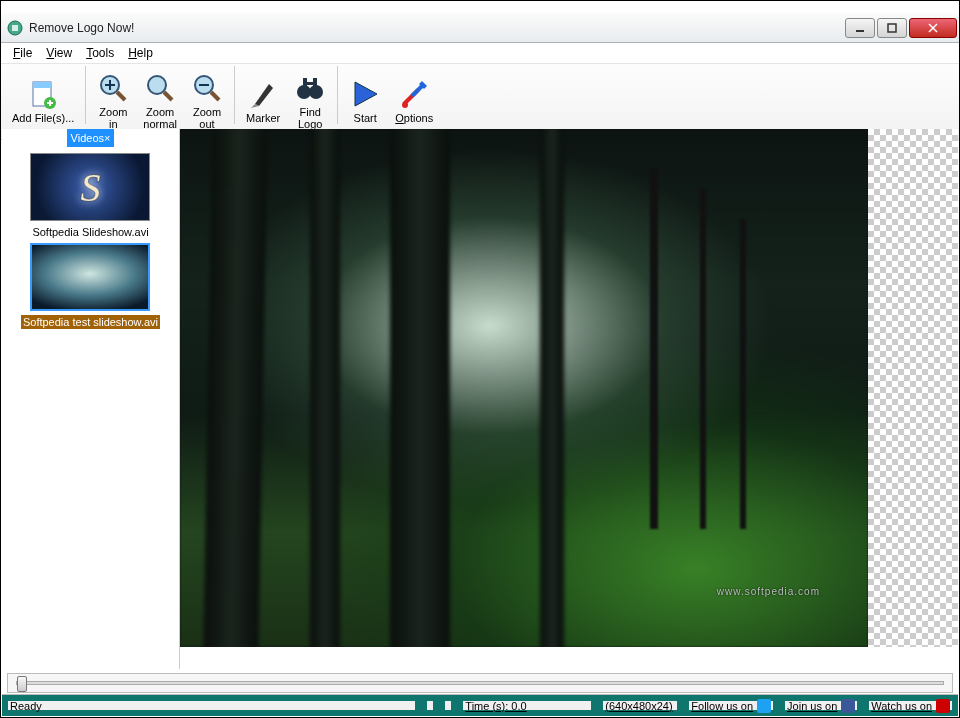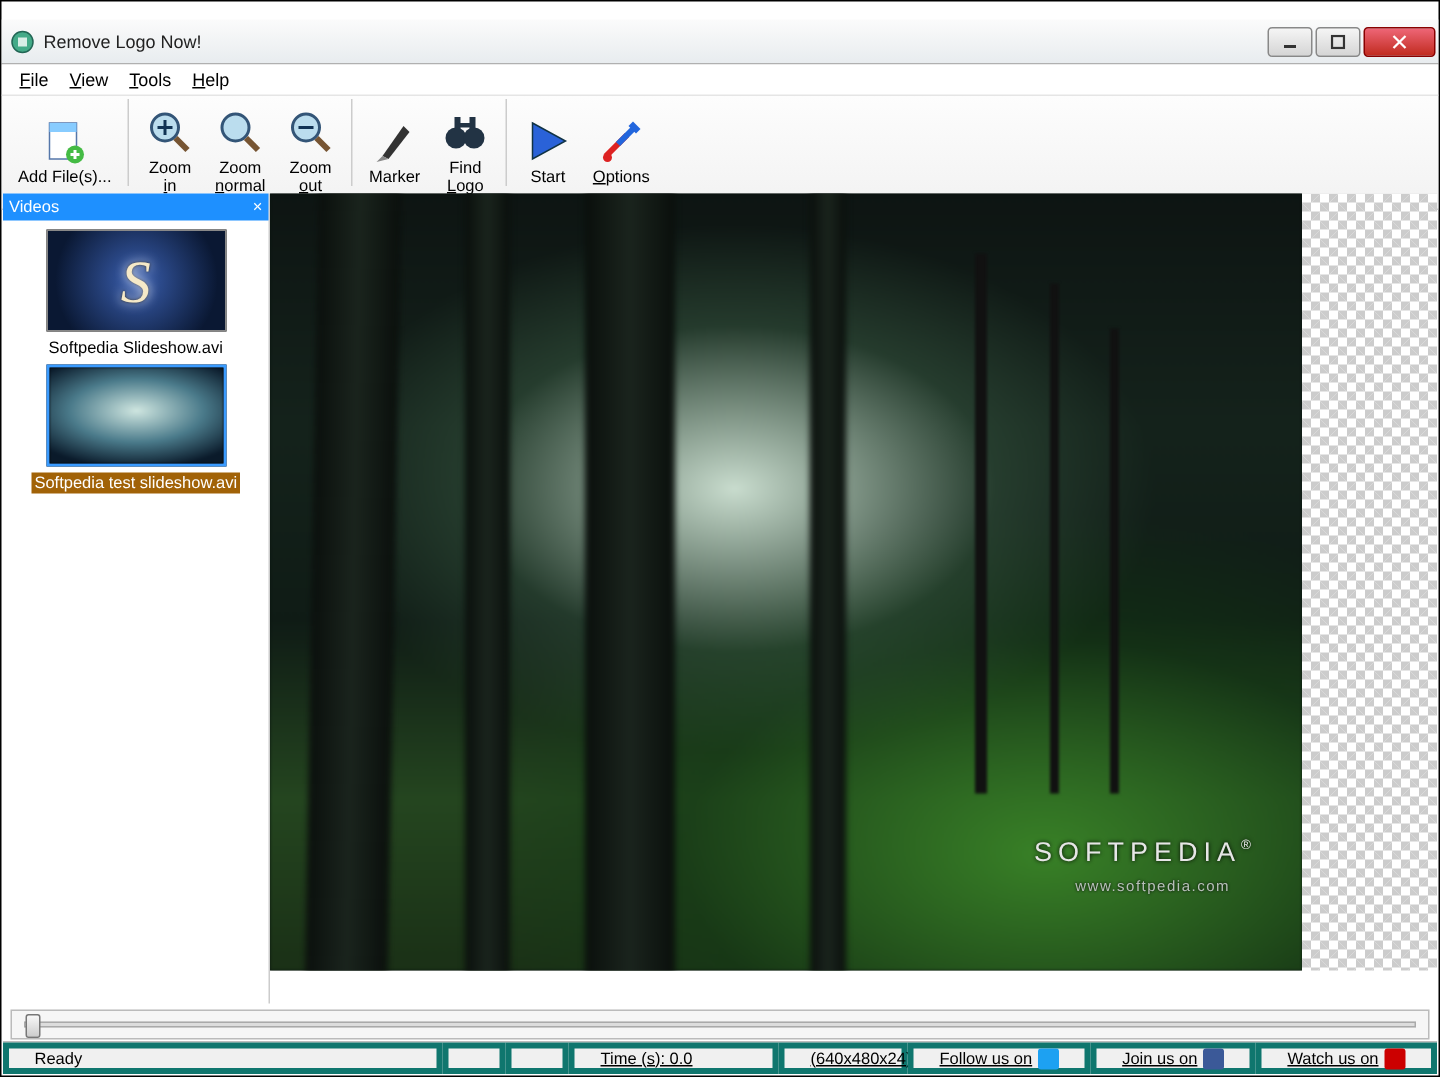--- a/index.html
+++ b/index.html
@@ -25,21 +25,21 @@
 .tb-btn.selected { background:#cfe6fb; border:1px solid #7fb5e8;}
 .tb-btn .ico { width:32px; height:32px; margin-bottom:2px; display:flex;align-items:center;justify-content:center;}
 .tb-btn .lbl { line-height:1.1; }
 .tb-btn .lbl .ul{ text-decoration: underline;}
 .tb-btn.disabled { color:#999; }
 .sep { width:1px; height:58px; background:#ccc; margin: 0 4px;}
 .dropdown-caret { width:10px; font-size:9px; align-self:flex-end; margin-left:-4px; color:#222;}
 
 
 .middle { position:absolute; top:128px; left:1px; right:1px; bottom:48px; display:flex; }
-.sidebar { width:178px; background:#fff; border-right:1px solid #ccc; display:flex; flex-direction:column;}
+.sidebar { width:178px; background:#fff; border-right:1px solid #ccc; display:flex; flex-direction:column;align-items:center;}
 .side-header { height:18px; background:#1e90ff; color:#fff; font-size:11px; display:flex; align-items:center; justify-content:space-between; padding:0 4px 0 4px;}
 .side-header .x { cursor:default;}
 .side-body { flex:1; padding:4px; overflow:auto; font-size:11px; text-align:center;}
 .thumb { margin: 2px auto 4px; }
 .thumb-img { width:120px; height:68px; background:#000; margin:0 auto 4px; border:1px solid #888; display:flex;align-items:center;justify-content:center; position:relative; overflow:hidden;}
 .thumb-img.sel { border:2px solid #3a9bff;}
 .thumb-label { font-size:11px; padding: 1px 2px; display:inline-block;}
 .thumb-label.sel { background:#a16207; color:#fff;}
 
 .viewer { flex:1; position:relative; }
@@ -72,21 +72,21 @@
 .preview .wmark sup{font-size:9px; vertical-align:top;}
 .preview .wurl { position:absolute; right:48px; bottom:50px; color:#b8c0ba; font-size:10px; letter-spacing:1px; text-shadow:0 0 2px #000;}
 
 
 .slider-row { position:absolute; left:6px; right:6px; bottom:24px; height:20px; border:1px solid #bbb; background:#f6f6f6; display:flex; align-items:center;}
 .slider-track { flex:1; height:4px; margin:0 8px; background:#ddd; border:1px solid #aaa; position:relative;}
 .slider-thumb { position:absolute; left:0; top:-6px; width:10px; height:16px; background:linear-gradient(to bottom,#f8f8f8,#ccc); border:1px solid #777; border-radius:2px;}
 
 
 .statusbar { position:absolute; left:1px; right:1px; bottom:1px; height:22px; background:#f0f0f0; border-top:1px solid #bbb; display:flex; align-items:stretch; font-size:11px;}
-.status-cell { border:4px solid #0f766e; padding: 2px 17px; display:flex; align-items:center; white-space:nowrap;}
+.status-cell { border:6px solid #0f766e; padding: 2px 2px; display:flex; align-items:center; white-space:nowrap;}
 .status-cell.flex { flex:1;}
 .status-cell .ul { text-decoration: underline;}
 .status-cell .mini-ico { width:14px; height:14px; margin-left:4px; border-radius:2px;}
 .twitter-ico{background:#1da1f2;} .fb-ico{background:#3b5998;} .yt-ico{background:#c00;}
 
 
 .th-s { position:absolute; inset:0;
   background: radial-gradient(circle at 50% 50%, #3a5fb0, #0a1833 80%);
 }
 .th-s::after{ content:"S"; position:absolute; inset:0; display:flex;align-items:center;justify-content:center; font-family:Georgia,serif;font-size:40px;color:#f5e9c8; font-style:italic; text-shadow:0 0 8px #fff,0 0 2px #000;}
@@ -245,21 +245,20 @@
   <div class="viewer">
     <div class="preview">
       <div class="forest"></div>
       <div class="tree t1"></div>
         <div class="tree t2"></div>
         <div class="tree t3"></div>
         <div class="tree t4"></div>
       <div class="tree t5"></div>
         <div class="tree t6"></div>
         <div class="tree t7"></div>
-      <div class="wmark"><span>SOFTPEDIA</span><sup>®</sup></div>
       <div class="wurl">www.softpedia.com</div>
     </div>
     <div class="checker"></div>
   </div>
 </div>
 
 <div class="slider-row">
   <div class="slider-track">
     <div class="slider-thumb"></div>
   </div>

